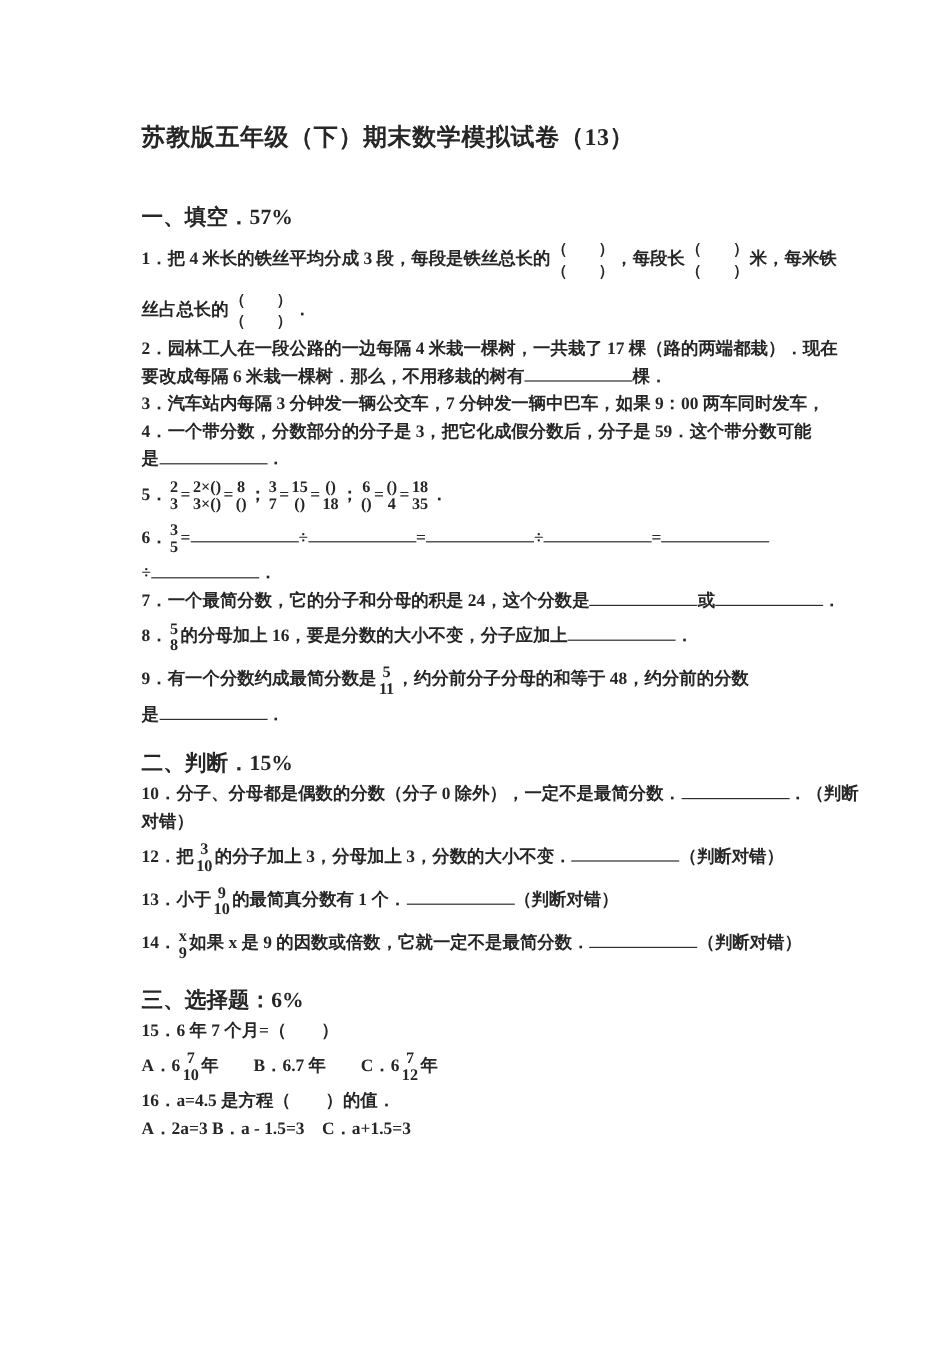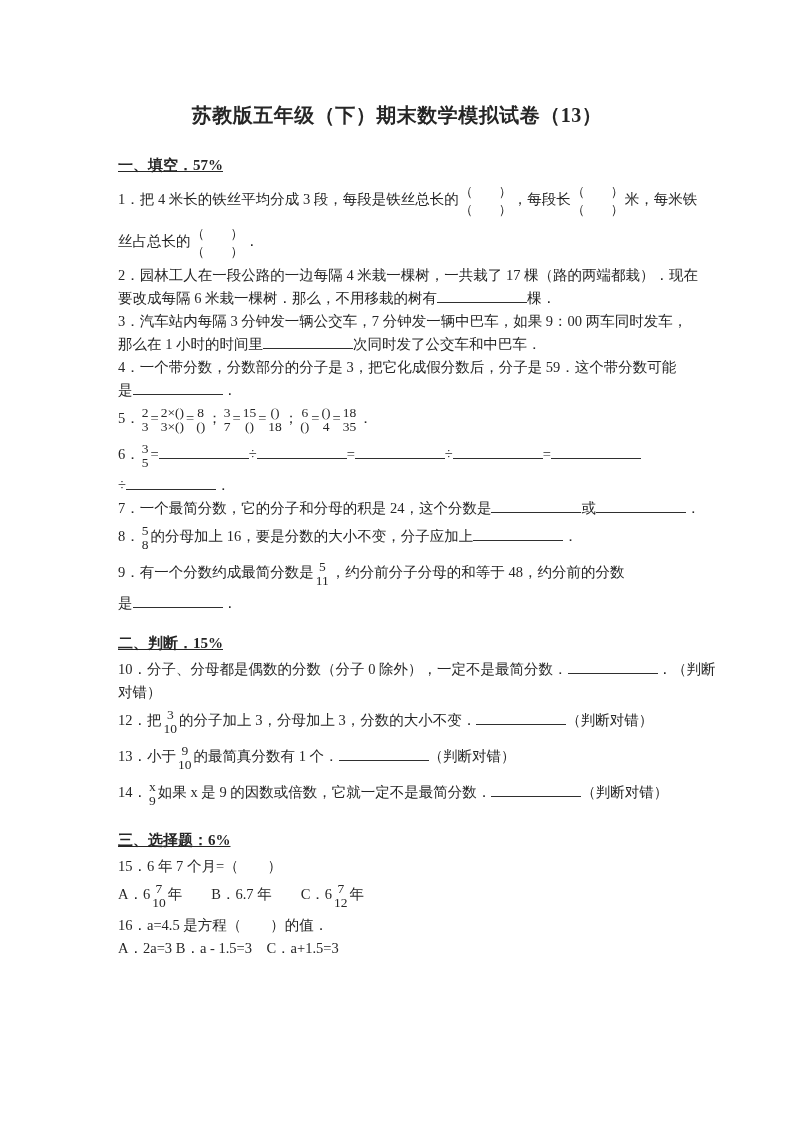--- a/index.html
+++ b/index.html
@@ -11,35 +11,34 @@
     color: #262626;
     font-family: "Liberation Serif", "DejaVu Serif", serif;
     box-sizing: border-box;
     padding: 100px 30px 0 118px;
     overflow: hidden;
   }
   .title {
     width: 558px;
     font-size: 20px;
     font-weight: bold;
-    text-align: center;
-    margin: 0 0 24px 0;
+    margin: 0 0 40px 0;
     letter-spacing: 0.5px;
     line-height: 30px;
   }
   .line {
     font-size: 14.5px;
     line-height: 23px;
     white-space: nowrap;
+    font-weight: bold;
   }
   .heading {
     font-weight: bold;
-    font-size: 15px;
+    font-size: 18px;
     margin-bottom: 3px;
-    text-decoration: underline;
   }
   .gap-before { margin-top: 17px; }
   .run-text { white-space: pre; }
   .frac {
     display: inline-flex;
     flex-direction: column;
     align-items: center;
     vertical-align: middle;
     font-size: 13.5px;
     line-height: 14px;
@@ -72,21 +71,20 @@
           <span class="num">（　　）</span>
           <span class="den">（　　）</span>
         </span><span class="run-text">米，每米铁</span></div>
       <div class="line"><span class="run-text">丝占总长的</span><span class="frac pfrac">
           <span class="num">（　　）</span>
           <span class="den">（　　）</span>
         </span><span class="run-text">．</span></div>
       <div class="line"><span class="run-text">2．园林工人在一段公路的一边每隔 4 米栽一棵树，一共栽了 17 棵（路的两端都栽）．现在</span></div>
       <div class="line"><span class="run-text">要改成每隔 6 米栽一棵树．那么，不用移栽的树有</span><span class="blank"></span><span class="run-text">棵．</span></div>
       <div class="line"><span class="run-text">3．汽车站内每隔 3 分钟发一辆公交车，7 分钟发一辆中巴车，如果 9：00 两车同时发车，</span></div>
-      <div class="line"><span class="run-text">那么在 1 小时的时间里</span><span class="blank"></span><span class="run-text">次同时发了公交车和中巴车．</span></div>
       <div class="line"><span class="run-text">4．一个带分数，分数部分的分子是 3，把它化成假分数后，分子是 59．这个带分数可能</span></div>
       <div class="line"><span class="run-text">是</span><span class="blank"></span><span class="run-text">．</span></div>
       <div class="line"><span class="run-text">5．</span><span class="frac">
           <span class="num">2</span>
           <span class="den">3</span>
         </span><span class="run-text">=</span><span class="frac">
           <span class="num">2×()</span>
           <span class="den">3×()</span>
         </span><span class="run-text">=</span><span class="frac">
           <span class="num">8</span>

